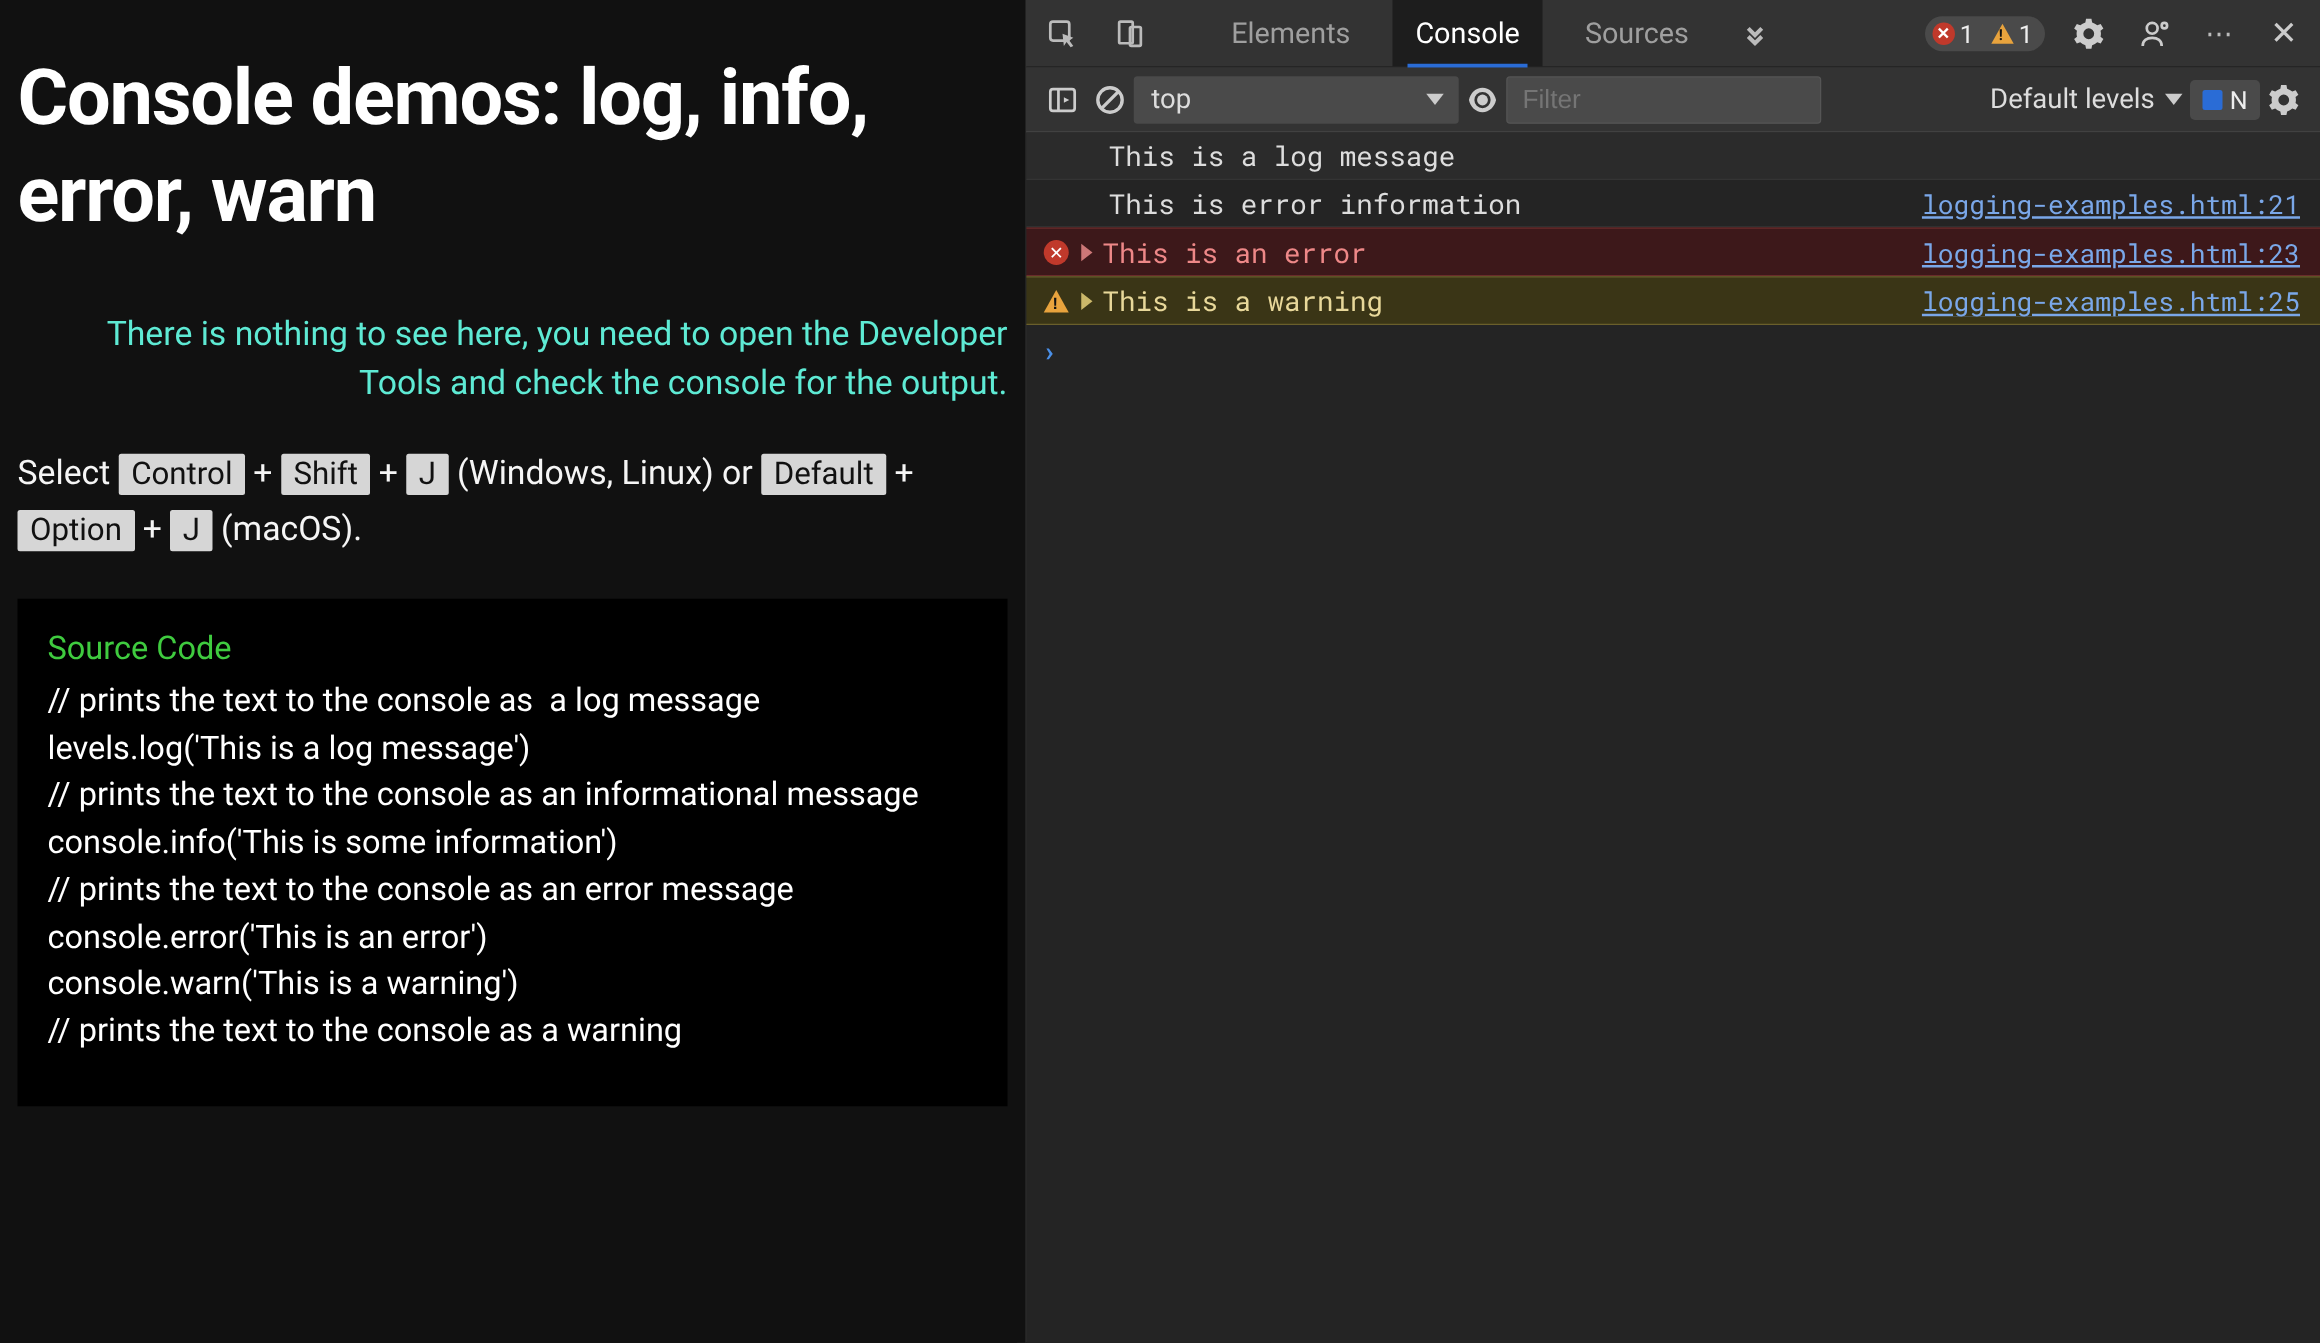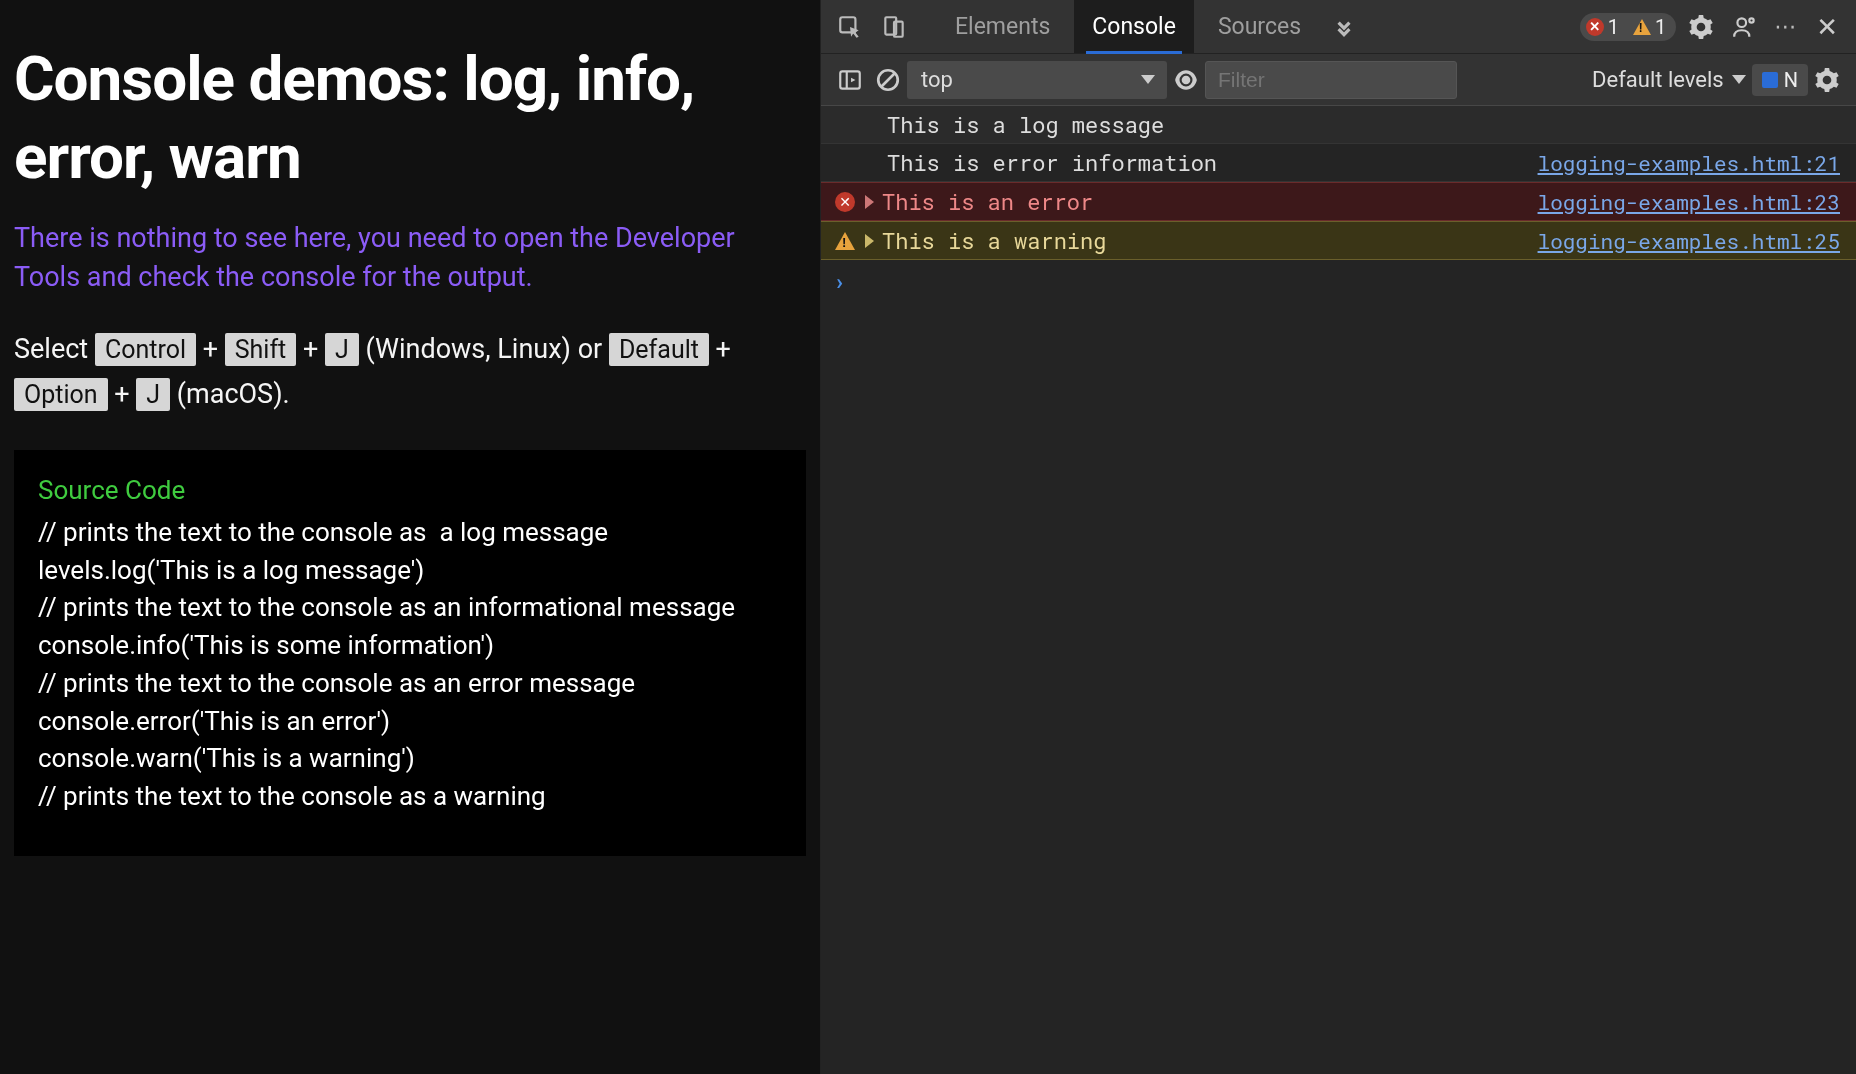--- a/index.html
+++ b/index.html
@@ -11,28 +11,29 @@
     width: 820px;
     height: 100%;
     background: #111;
     color: #fff;
     padding: 40px 14px 14px 14px;
   }
   .page h1 {
     font-size: 62px;
     font-weight: 700;
     line-height: 1.25;
-    margin-bottom: 24px;
+    margin-bottom: 53px;
     letter-spacing: -1px;
   }
   .page p.desc {
     font-size: 27px;
     line-height: 1.45;
     margin-bottom: 30px;
-    color: #8b5cf6;
+    color: #5eead4;
+    text-align: right;
   }
   .page p.keys {
     font-size: 27px;
     line-height: 1.65;
     margin-bottom: 34px;
     color: #f5f5f5;
   }
   kbd {
     background: #d6d6d6;
     color: #111;
@@ -60,21 +61,21 @@
     flex-direction: column;
     font-size: 22px;
     border-left: 1px solid #222;
   }
   .dt-tabs {
     display: flex;
     align-items: center;
     height: 54px;
     background: #333333;
     padding: 0 10px;
-    gap: 6px;
+    gap: 16px;
     border-bottom: 1px solid #222;
   }
   .dt-icn {
     width: 38px; height: 38px;
     display: flex; align-items: center; justify-content: center;
     color: #bbb;
     border-radius: 4px;
   }
   .dt-icn svg { width: 26px; height: 26px; }
   .dt-tab {

